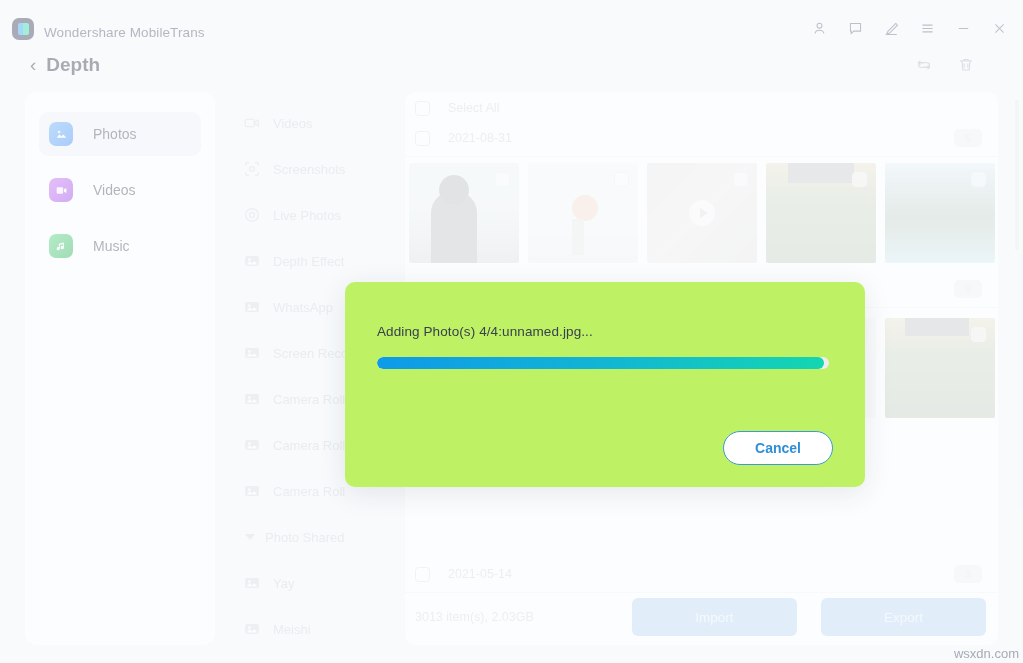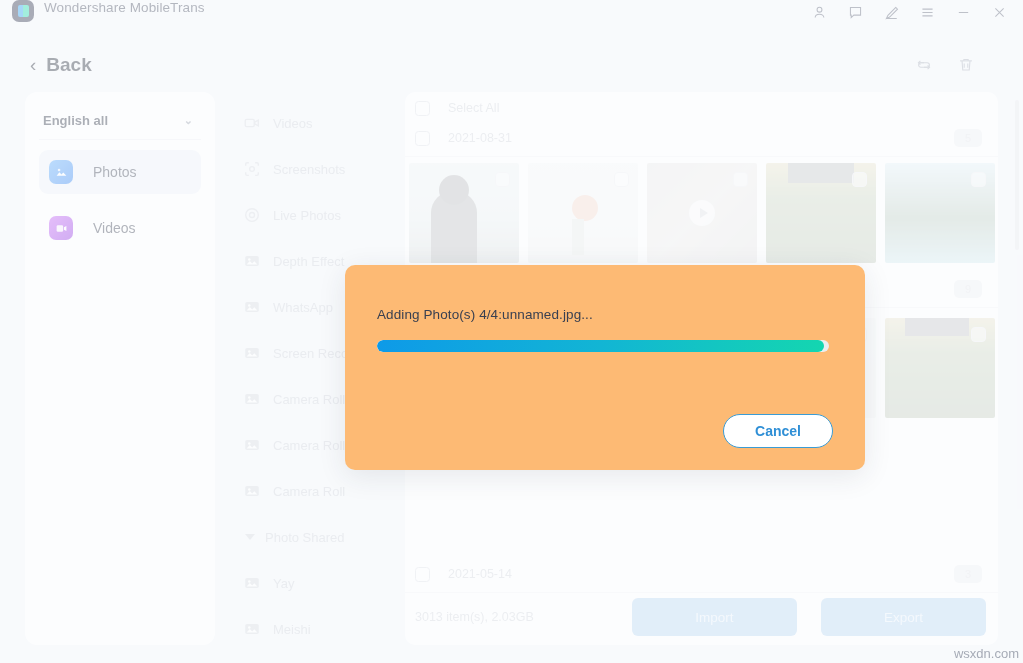--- a/index.html
+++ b/index.html
@@ -15,21 +15,21 @@
   .app {
     position: relative;
     width: 1023px; height: 663px;
     background: #f4f6fa;
   }
 
   
   .titlebar {
     position: absolute; top: 0; left: 0;
     width: 1023px; height: 40px;
-    display: flex; align-items: flex-start;
+    display: flex; align-items: flex-end;
     padding: 0 12px;
   }
   .logo {
     width: 22px; height: 22px; border-radius: 7px;
     background: #262b44;
     display: flex; align-items: center; justify-content: center;
     margin-right: 10px;
     flex: 0 0 auto;
   }
   .logo .glyph {
@@ -221,23 +221,23 @@
     width: 4px; height: 150px; border-radius: 2px;
     background: #e7e9ed;
   }
 
   
   .scrim {
     position: absolute; inset: 0;
     background: rgba(250,251,253,.62);
   }
   .modal {
-    position: absolute; left: 345px; top: 265px;
+    position: absolute; left: 345px; top: 282px;
     width: 520px; height: 205px;
-    background: #fdba74;
+    background: #bef264;
     border-radius: 10px;
     box-shadow: 0 6px 28px rgba(40,50,70,.10);
     padding: 42px 32px 0 32px;
   }
   .modal-text {
     font-size: 13.5px; color: #3a4050; letter-spacing: .1px;
   }
   .bar-track {
     margin-top: 18px;
     width: 452px; height: 12px; border-radius: 6px;
@@ -310,21 +310,21 @@
         <svg width="15" height="15" viewBox="0 0 16 16" stroke="currentColor" stroke-width="1.1">
           <path d="M3.6 3.6l8.8 8.8M12.4 3.6l-8.8 8.8"></path>
         </svg>
       </div>
     </div>
   </div>
 
   <div class="subheader">
     <div class="back">
       <span class="chev">‹</span>
-      <span>Back</span>
+      <span>Depth</span>
     </div>
     <div class="subheader-actions">
       <div class="sh-btn">
         <svg width="18" height="18" viewBox="0 0 20 20" fill="none" stroke="currentColor" stroke-width="1.2">
           <path d="M4 7.5h9.5a2.5 2.5 0 0 1 0 5H10"></path>
             <path d="M6 5.4 3.8 7.5 6 9.6"></path>
           <path d="M16 12.5H6.5a2.5 2.5 0 0 1 0-5H10"></path>
             <path d="M14 10.4l2.2 2.1L14 14.6"></path>
         </svg>
       </div>
@@ -333,24 +333,20 @@
           <path d="M3.4 5.4h13.2"></path>
             <path d="M5.6 5.4l.8 10.2h7.2l.8-10.2"></path>
             <path d="M8 8.4v4.6M12 8.4v4.6"></path>
           <path d="M7.6 5.4V3.8h4.8v1.6"></path>
         </svg>
       </div>
     </div>
   </div>
 
   <div class="sidebar">
-    <div class="lang-select">
-      <span>English all</span>
-      <span class="caret">⌄</span>
-    </div>
     <div class="nav">
 
       <div class="nav-item active">
         <span class="nav-ico" style="background:linear-gradient(135deg,#56a8fb,#2b7ef0)">
           <svg width="13" height="13" viewBox="0 0 16 16" fill="#fff">
               <circle cx="5" cy="5" r="1.6" opacity=".85"></circle>
               <path d="M2 12l3.4-4.2L8 10.6l2.2-2.6L14 12z"></path>
             </svg>
         </span>
         <span>Photos</span>
@@ -360,20 +356,28 @@
         <span class="nav-ico" style="background:linear-gradient(135deg,#c259f5,#8e2ee0)">
           <svg width="13" height="13" viewBox="0 0 16 16" fill="#fff">
               <rect x="2" y="4" width="8" height="8" rx="1.6" opacity=".9"></rect>
               <path d="M11 6.6l3-1.8v6.4l-3-1.8z"></path>
             </svg>
         </span>
         <span>Videos</span>
       </div>
 
 
+      <div class="nav-item">
+        <span class="nav-ico" style="background:linear-gradient(135deg,#3fd26b,#14a844)">
+          <svg width="13" height="13" viewBox="0 0 16 16" fill="#fff">
+              <path d="M11 3.2v6.1a2 2 0 1 1-1.3-1.9V5L6 6v4.6a2 2 0 1 1-1.3-1.9V4.6z"></path>
+            </svg>
+        </span>
+        <span>Music</span>
+      </div>
 
 
     </div>
   </div>
 
   <div class="albums">
 
     <div class="album-item">
       <span class="album-ico">
         <svg width="18" height="18" viewBox="0 0 20 20" fill="none" stroke="currentColor" stroke-width="1.5">

